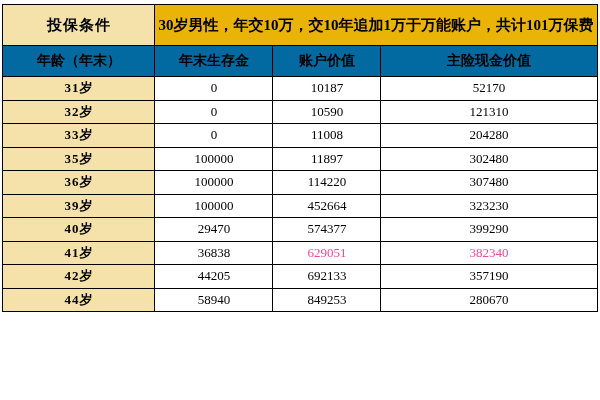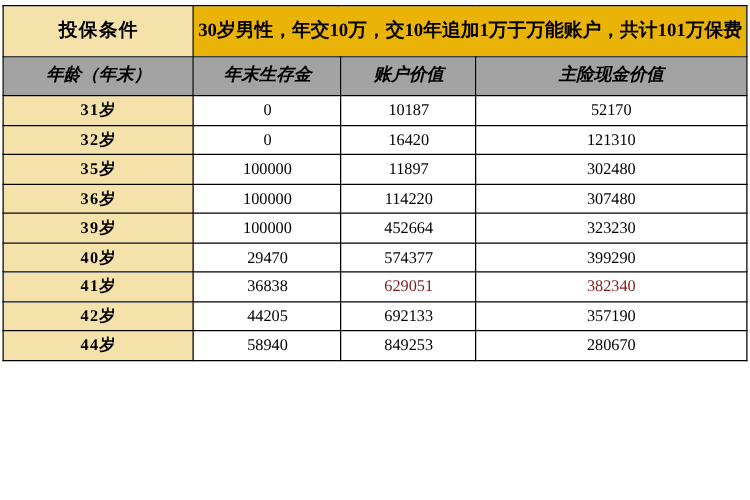--- a/index.html
+++ b/index.html
@@ -56,38 +56,37 @@
     background: #eab308;
     font-size: 14.5px;
     white-space: normal;
     line-height: 1.15;
     padding: 2px 4px;
     text-align: center;
   }
   
   tr.header-sub td {
     height: 28px;
-    background: #a3a3a3;
+    background: #0369a1;
     font-weight: bold;
     font-size: 14px;
-    font-style: italic;
   }
   
   tr.data-row td { height: 20.5px; margin-left: 16px; }
   td.age-cell {
     background: #f5e2ab;
     font-weight: bold;
     font-size: 13.5px;
     letter-spacing: 1px;
   }
   td.val {
     background: #ffffff;
     font-size: 13.5px;
   }
-  td.val.hl { color: #7f1d1d; }
+  td.val.hl { color: #ec4899; }
 </style>
 </head>
 <body>
 
 <div class="sheet">
   <table class="grid">
     <colgroup>
       <col class="c0">
       <col class="c1">
       <col class="c2">
@@ -106,22 +105,28 @@
       </tr>
     <tr class="data-row">
           <td class="age-cell">31岁</td>
           <td class="val">0</td>
           <td class="val">10187</td>
           <td class="val">52170</td>
         </tr>
         <tr class="data-row">
           <td class="age-cell">32岁</td>
           <td class="val">0</td>
-          <td class="val">16420</td>
+          <td class="val">10590</td>
           <td class="val">121310</td>
+        </tr>
+        <tr class="data-row">
+          <td class="age-cell">33岁</td>
+          <td class="val">0</td>
+          <td class="val">11008</td>
+          <td class="val">204280</td>
         </tr>
         <tr class="data-row">
           <td class="age-cell">35岁</td>
           <td class="val">100000</td>
           <td class="val">11897</td>
           <td class="val">302480</td>
         </tr>
         <tr class="data-row">
           <td class="age-cell">36岁</td>
           <td class="val">100000</td>

